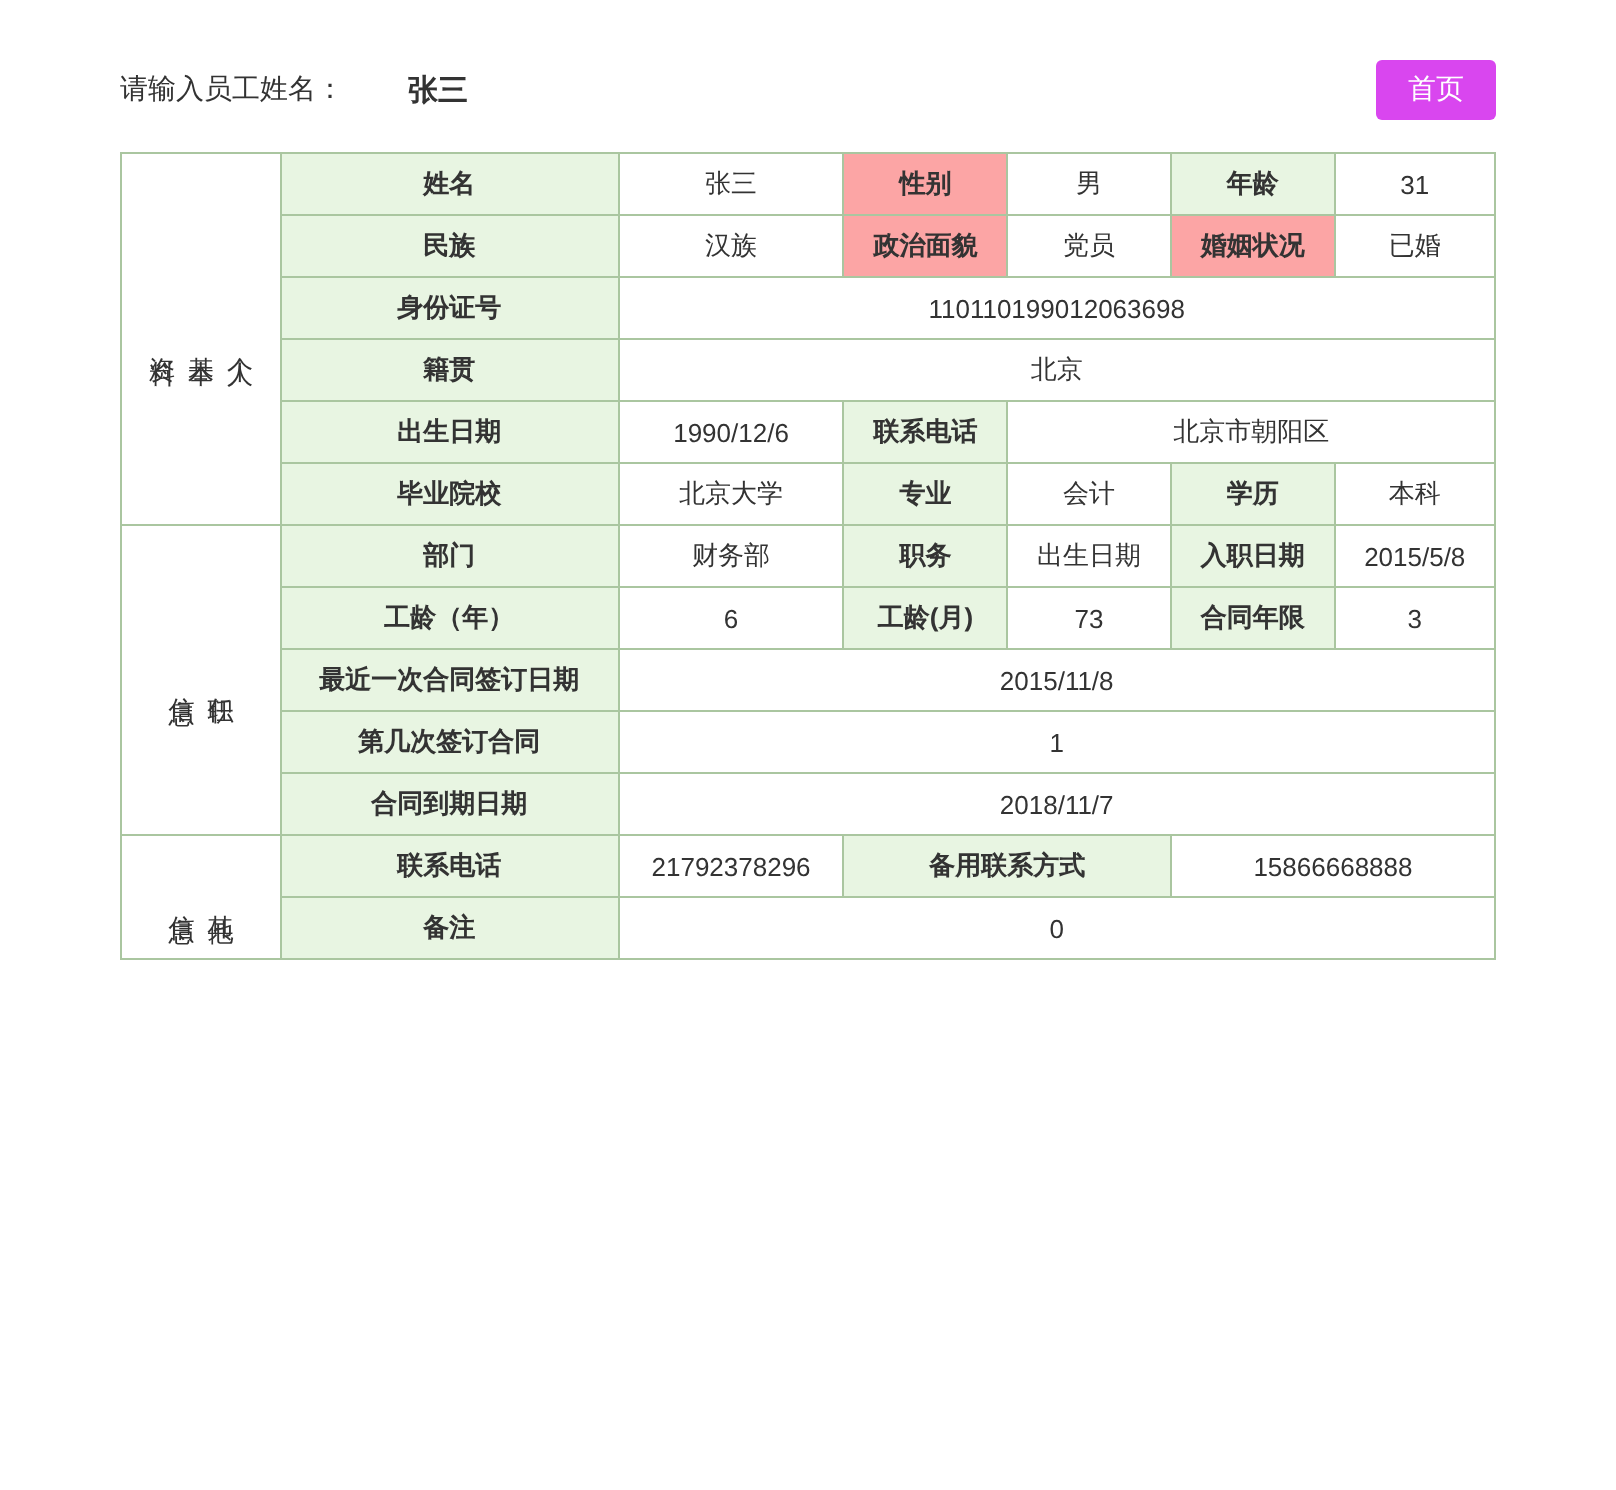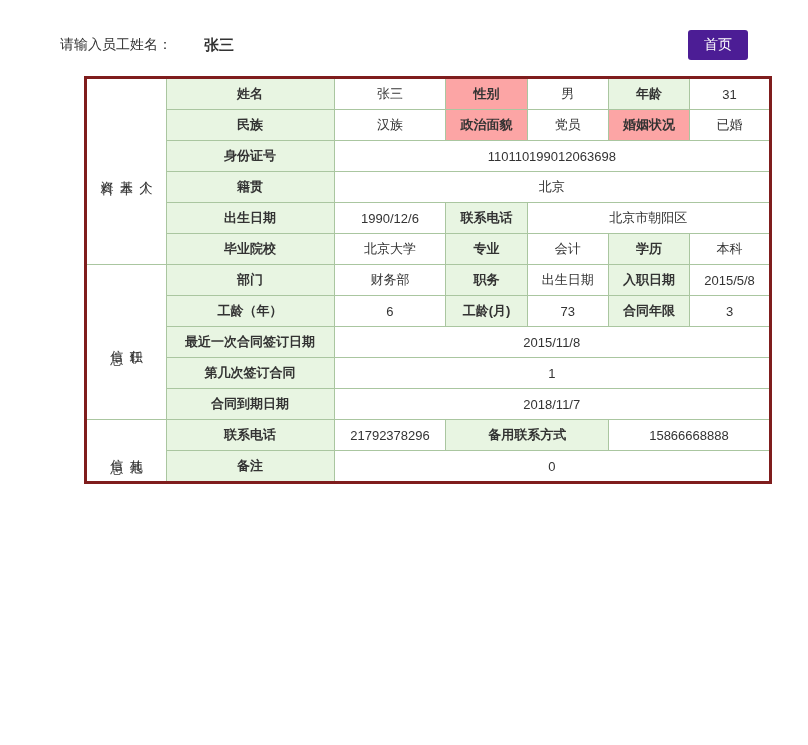--- a/index.html
+++ b/index.html
@@ -30,34 +30,33 @@
     .header-label {
       color: #333;
     }
     .header-name {
       color: #333;
       font-size: 15px;
       font-weight: bold;
       margin-left: 20px;
     }
     .home-btn {
-      background: #4c1d95;
+      background: #d946ef;
       color: #fff;
       border: none;
       padding: 6px 16px;
       font-size: 14px;
       border-radius: 3px;
       cursor: pointer;
     }
     
     .main-table {
       border-collapse: collapse;
       width: 100%;
-      border: 3px solid #7f1d1d;
-      margin-left: 24px;
+      border: 1px solid #7f1d1d;
     }
     .main-table td, .main-table th {
       border: 1px solid #aac6a0;
       padding: 6px 10px;
       text-align: center;
       vertical-align: middle;
     }
     .section-label {
       background: #fff;
       font-size: 13px;

